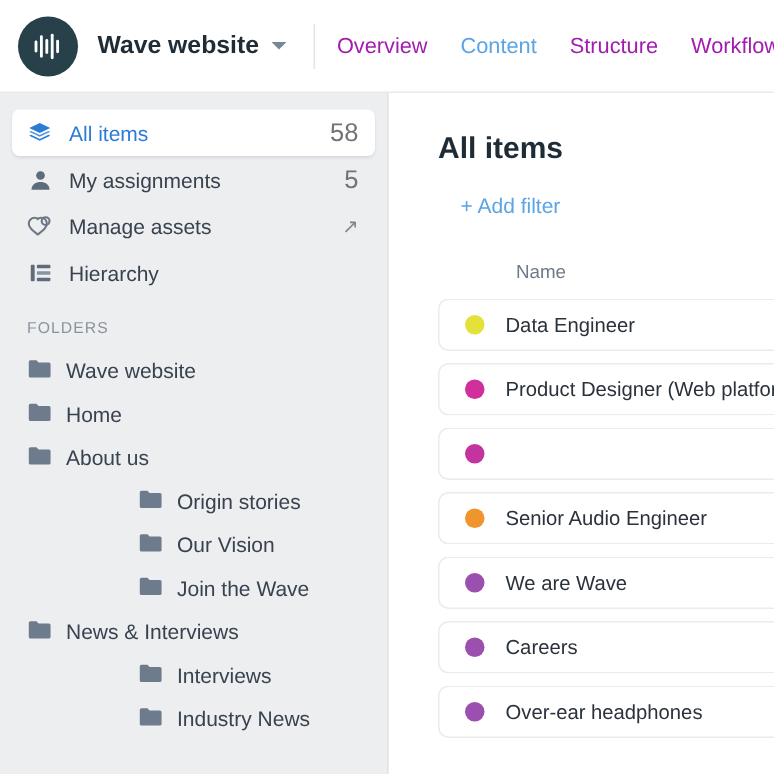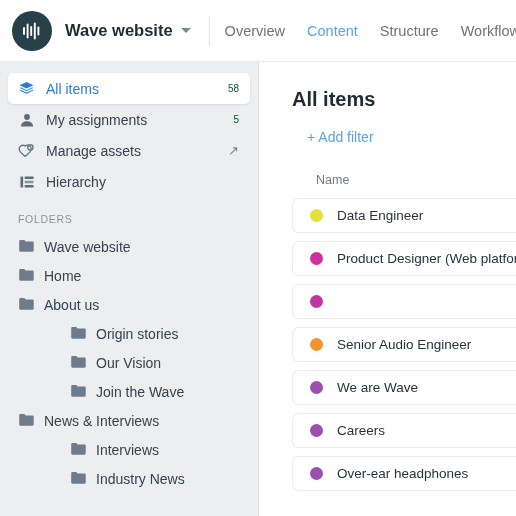--- a/index.html
+++ b/index.html
@@ -35,21 +35,21 @@
     border-left: 5px solid transparent; border-right: 5px solid transparent;
     border-top: 5px solid #7a8894;
     flex: 0 0 auto;
   }
   .vdivider {
     width: 1px; height: 30px; background: #e2e5e8;
     margin-left: 18px; margin-right: 4px; flex: 0 0 auto;
   }
   .navtabs { display: flex; align-items: center; white-space: nowrap; }
   .navtab {
-    font-size: 14.5px; color: #737373;
+    font-size: 14.5px; color: #a21caf;
     padding: 0 11px; white-space: nowrap; cursor: pointer;
   }
   .navtab.active { color: #5ba4e5; }
 
   
   .body { flex: 1; display: flex; min-height: 0; }
 
   
   .sidebar {
     width: 259px; min-width: 259px;
@@ -71,54 +71,54 @@
     background: #ffffff;
     box-shadow: 0 1px 2px rgba(30,40,55,0.10);
   }
   .nav-icon {
     width: 19px; min-width: 19px; height: 19px;
     display: flex; align-items: center; justify-content: center;
     margin-right: 10px;
   }
   .nav-label { font-size: 14px; color: #39424e; flex: 1; white-space: nowrap; }
   .nav-item.active .nav-label { color: #2b7cd3; }
-  .nav-count { font-size: 10px; color: #14532d; }
+  .nav-count { font-size: 17px; color: #737373; }
   .nav-ext { font-size: 13px; color: #7b8590; line-height: 1; }
 
   .folders-title {
     font-size: 10.5px; letter-spacing: 0.7px; color: #8a939d;
     font-weight: normal;
     margin: 16px 0 7px 18px;
   }
 
   .folder-row {
     display: flex; align-items: center;
     height: 29px;
     padding-left: 18px;
     cursor: pointer;
   }
   .folder-row.lvl1 { padding-left: 18px; }
   .folder-row.lvl2 { }
-  .folder-row.lvl3 { padding-left: 70px; }
+  .folder-row.lvl3 { padding-left: 92px; }
   .folder-icon { width: 16px; min-width: 16px; height: 16px; margin-right: 10px; display:flex; }
   .folder-label { font-size: 14px; color: #39424e; white-space: nowrap; }
 
   
   .main {
     flex: 1; background: #ffffff;
     padding-left: 33px; padding-top: 26px;
     overflow: hidden; min-width: 0;
   }
   .page-title { font-size: 20px; font-weight: bold; color: #1f2b35; }
   .add-filter {
     margin-top: 18px;
     font-size: 14px; color: #5ba4e5; cursor: pointer; display: inline-block; margin-left: 15px;
   }
   .col-head {
-    margin-top: 27px; margin-left: 24px;
+    margin-top: 27px; margin-left: 52px;
     font-size: 12.5px; color: #70798a;
   }
   .rows { margin-top: 11px; }
   .row {
     display: flex; align-items: center;
     height: 35px;
     margin-bottom: 8px;
     background: #ffffff;
     border: 1px solid #e9ebee;
     border-right: none;

